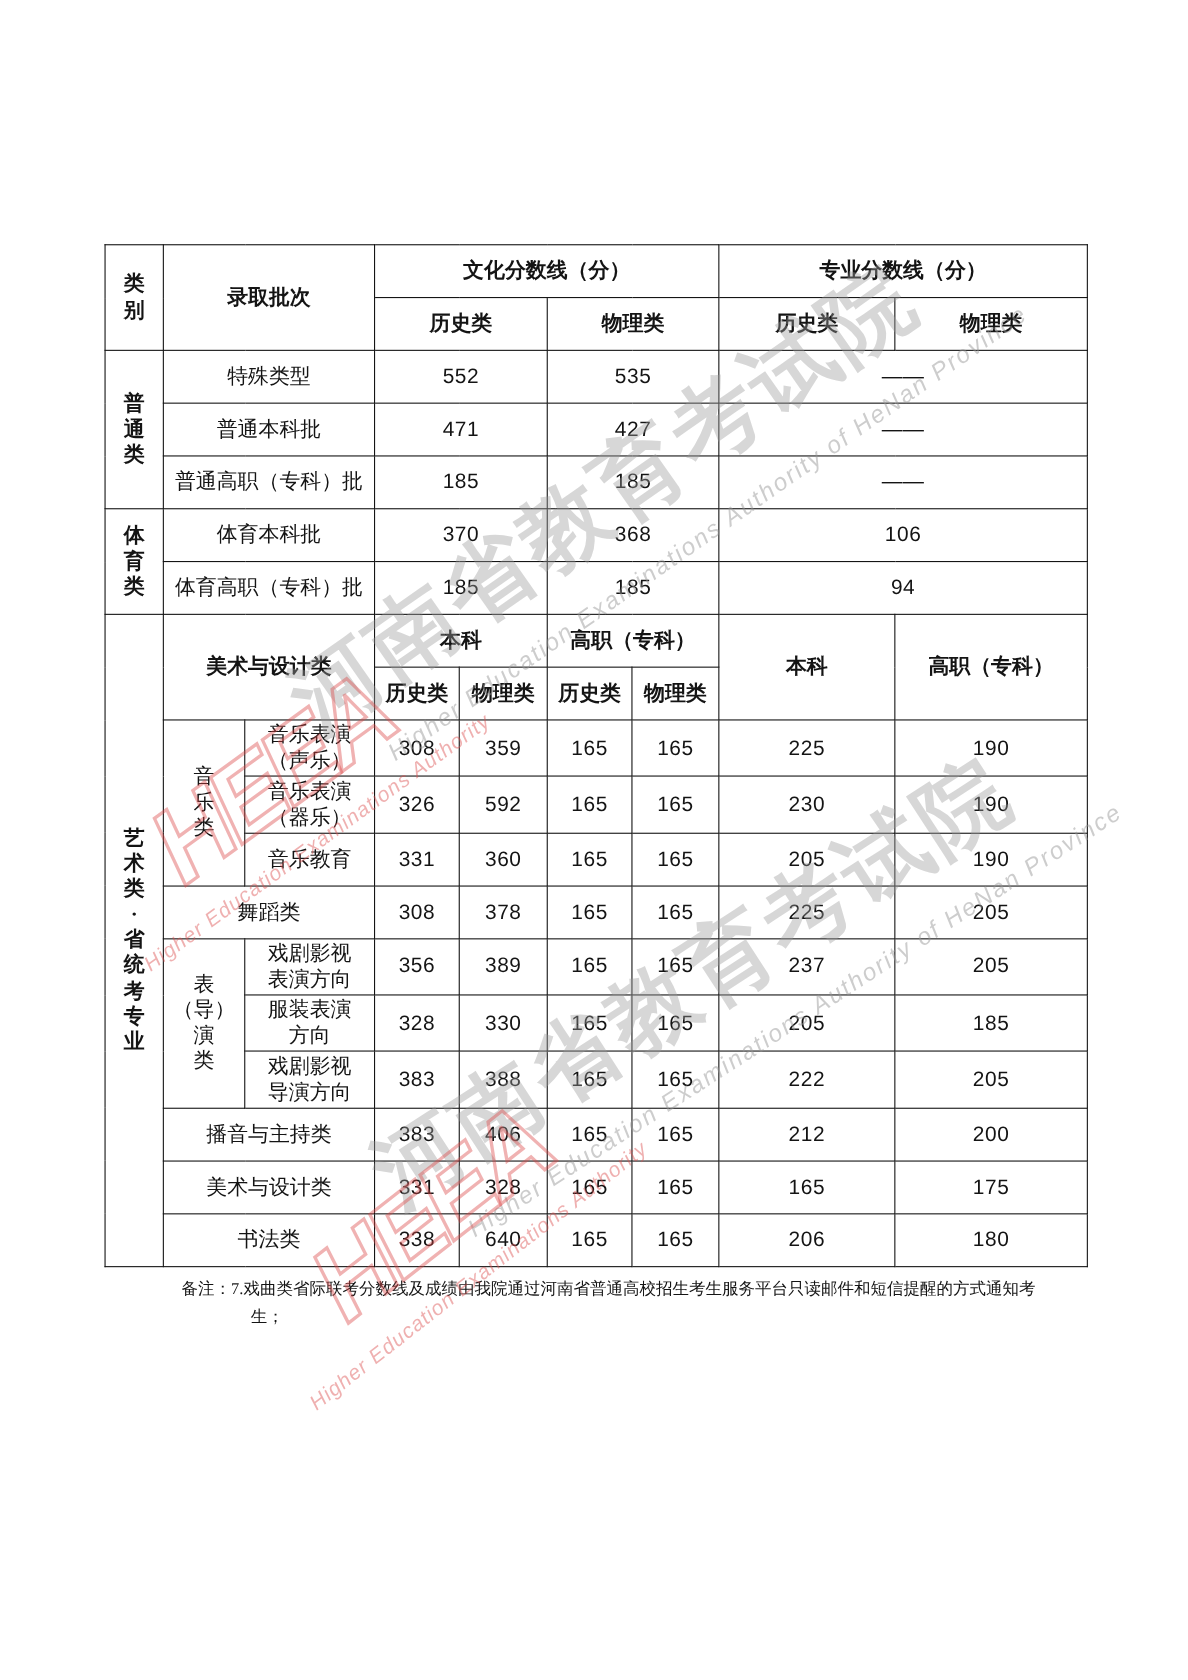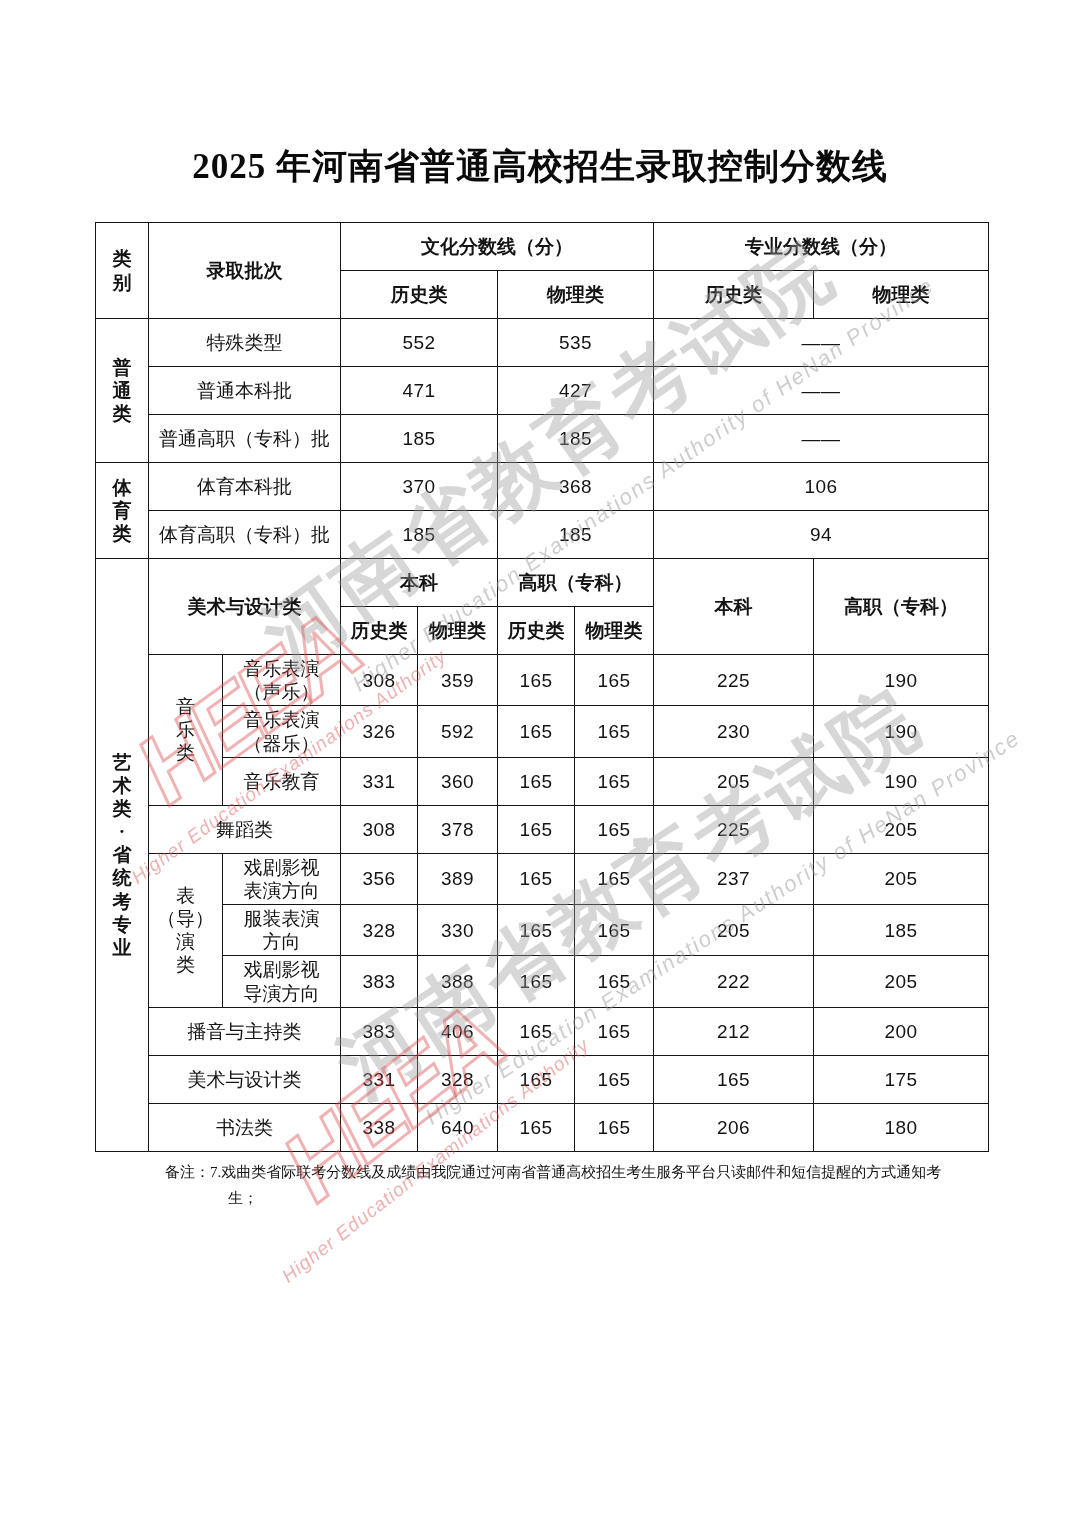--- a/index.html
+++ b/index.html
@@ -128,21 +128,20 @@
 
   <div class="stamp stamp-a">
     <div class="stamp-letters">HEEA</div>
     <div class="stamp-en">Higher Education Examinations Authority</div>
   </div>
   <div class="stamp stamp-b">
     <div class="stamp-letters">HEEA</div>
     <div class="stamp-en">Higher Education Examinations Authority</div>
   </div>
 
-  <div class="title">2025 年河南省普通高校招生录取控制分数线</div>
 
   <table class="score">
     <colgroup>
       <col style="width:53px">
         <col style="width:74px">
         <col style="width:118px">
       <col style="width:77px">
         <col style="width:80px">
         <col style="width:77px">
       <col style="width:79px">

